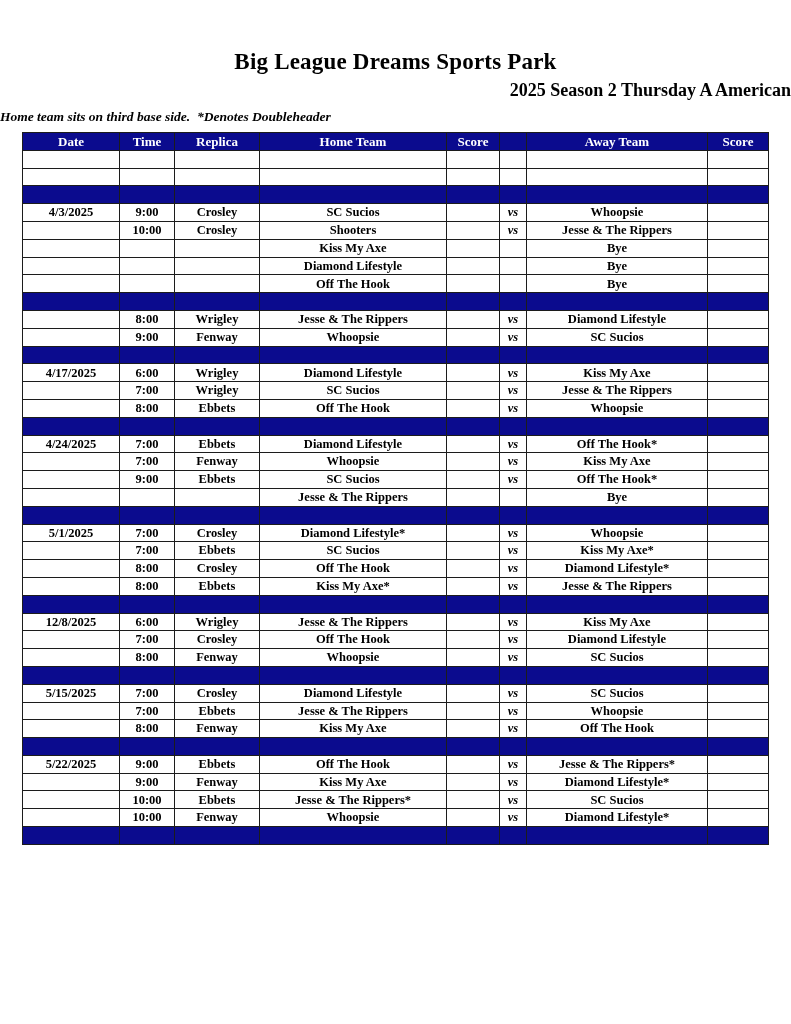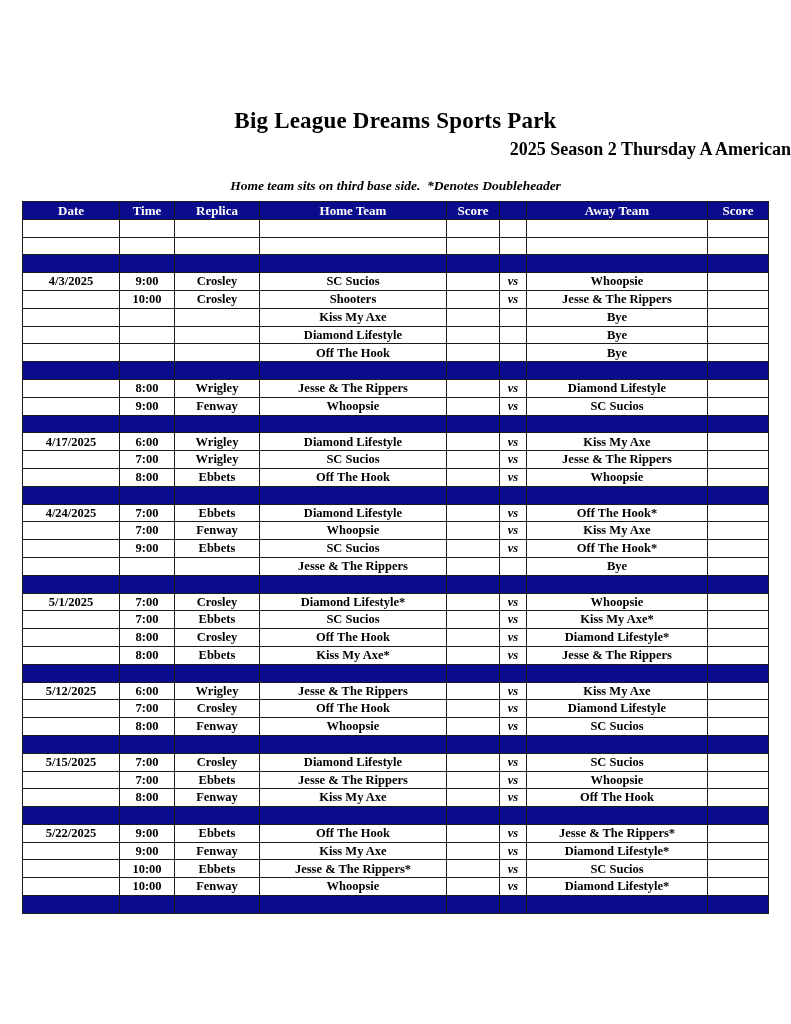--- a/index.html
+++ b/index.html
@@ -3,28 +3,28 @@
 <meta charset="utf-8">
 <style>
   * { margin:0; padding:0; box-sizing:border-box; }
   html,body { background:#ffffff; }
   .page {
     width:791px; height:1024px; background:#ffffff; position:relative;
     font-family:"Liberation Serif", serif; color:#000;
     overflow:hidden;
   }
   .title {
-    padding-top:108px; text-align:center;
+    padding-top:49px; text-align:center;
     font-size:23px; font-weight:bold; letter-spacing:0.2px;
   }
   .subtitle {
     text-align:right; font-size:18px; font-weight:bold; margin-top:5px;
   }
   .note {
-    text-align:center; font-size:13.5px; font-weight:bold; font-style:italic; margin-top:18px;
+    text-align:left; font-size:13.5px; font-weight:bold; font-style:italic; margin-top:8px;
   }
   table.schedule {
     border-collapse:collapse; table-layout:fixed;
     width:746px; margin:7px auto 12px auto;
   }
   table.schedule col.c-date   { width:97px; }
   table.schedule col.c-time   { width:55px; }
   table.schedule col.c-replica{ width:85px; }
   table.schedule col.c-home   { width:187px; }
   table.schedule col.c-score1 { width:53px; }
@@ -335,21 +335,21 @@
           <td></td>
           <td></td>
           <td></td>
           <td></td>
           <td></td>
           <td class="vs"></td>
           <td></td>
           <td></td>
         </tr>
         <tr class="game">
-          <td>5/12/2025</td>
+          <td>12/8/2025</td>
           <td>6:00</td>
           <td>Wrigley</td>
           <td>Jesse &amp; The Rippers</td>
           <td></td>
           <td class="vs">vs</td>
           <td>Kiss My Axe</td>
           <td></td>
         </tr>
         <tr class="game">
           <td></td>

